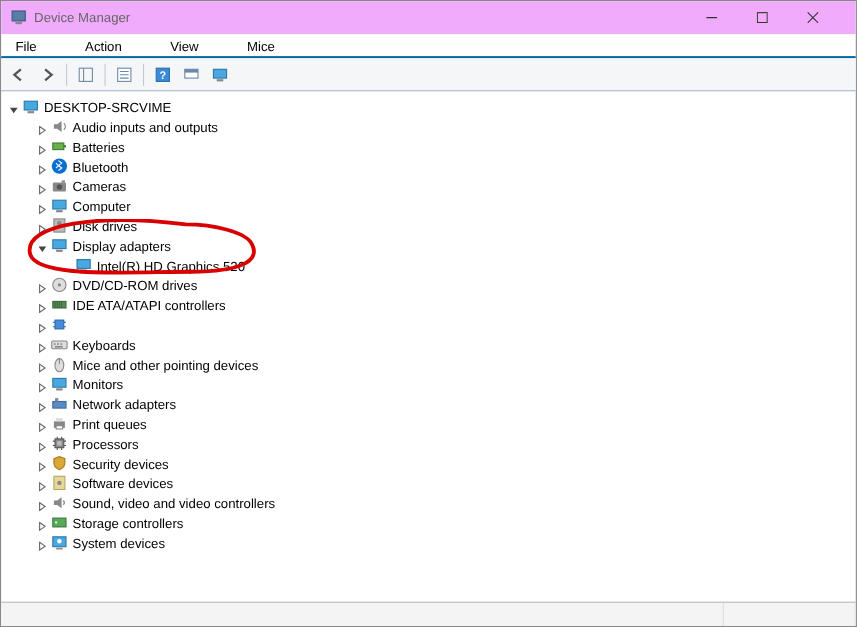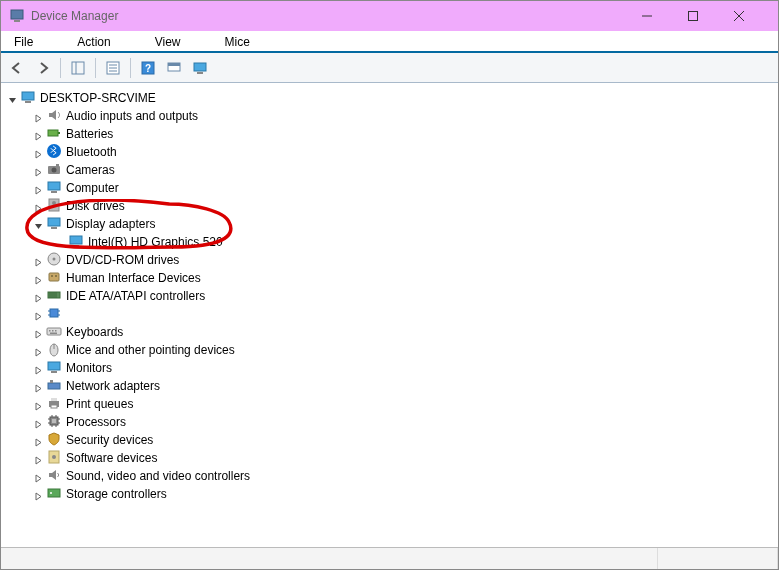--- a/index.html
+++ b/index.html
@@ -313,35 +313,20 @@
       <span class="lbl">DVD/CD-ROM drives</span>
     </div>
     <div class="row d1">
       <span class="arrow">
         <svg width="9" height="9" viewBox="0 0 9 9">
           <path d="M2 1 L7 4.5 L2 8 Z" fill="none" stroke="#666"></path>
         </svg>
       </span>
       <span class="node-icon">
         <svg width="16" height="16" viewBox="0 0 16 16">
-          <rect x="3" y="4" width="10" height="8" fill="#c8a868" stroke="#8a7848" rx="1"></rect>
-          <rect x="5" y="6" width="2" height="2" fill="#8a7848"></rect>
-          <rect x="9" y="6" width="2" height="2" fill="#8a7848"></rect>
-        </svg>
-      </span>
-      <span class="lbl">Human Interface Devices</span>
-    </div>
-    <div class="row d1">
-      <span class="arrow">
-        <svg width="9" height="9" viewBox="0 0 9 9">
-          <path d="M2 1 L7 4.5 L2 8 Z" fill="none" stroke="#666"></path>
-        </svg>
-      </span>
-      <span class="node-icon">
-        <svg width="16" height="16" viewBox="0 0 16 16">
           <rect x="2" y="5" width="12" height="6" fill="#5a8a5a" stroke="#3a6a3a"></rect>
           <line x1="4" y1="5" x2="4" y2="11" stroke="#3a6a3a"></line>
           <line x1="6" y1="5" x2="6" y2="11" stroke="#3a6a3a"></line>
           <line x1="8" y1="5" x2="8" y2="11" stroke="#3a6a3a"></line>
           <line x1="10" y1="5" x2="10" y2="11" stroke="#3a6a3a"></line>
         </svg>
       </span>
       <span class="lbl">IDE ATA/ATAPI controllers</span>
     </div>
     <div class="row d1">
@@ -505,18 +490,33 @@
         </svg>
       </span>
       <span class="node-icon">
         <svg width="16" height="16" viewBox="0 0 16 16">
           <rect x="2" y="4" width="12" height="8" fill="#5aa85a" stroke="#3a783a"></rect>
           <circle cx="5" cy="8" r="1" fill="#fff"></circle>
         </svg>
       </span>
       <span class="lbl">Storage controllers</span>
     </div>
+    <div class="row d1">
+      <span class="arrow">
+        <svg width="9" height="9" viewBox="0 0 9 9">
+          <path d="M2 1 L7 4.5 L2 8 Z" fill="none" stroke="#666"></path>
+        </svg>
+      </span>
+      <span class="node-icon">
+        <svg width="16" height="16" viewBox="0 0 16 16">
+          <rect x="2" y="3" width="12" height="9" fill="#4aa8e0" stroke="#2a78a8"></rect>
+          <circle cx="8" cy="7" r="2" fill="#fff"></circle>
+          <rect x="5" y="13" width="6" height="1.5" fill="#888"></rect>
+        </svg>
+      </span>
+      <span class="lbl">System devices</span>
+    </div>
   </div>
 
 <div class="statusbar">
   <div class="cell"></div>
   <div class="cell" style="flex:0 0 120px;"></div>
 </div>
 
 </body></html>

